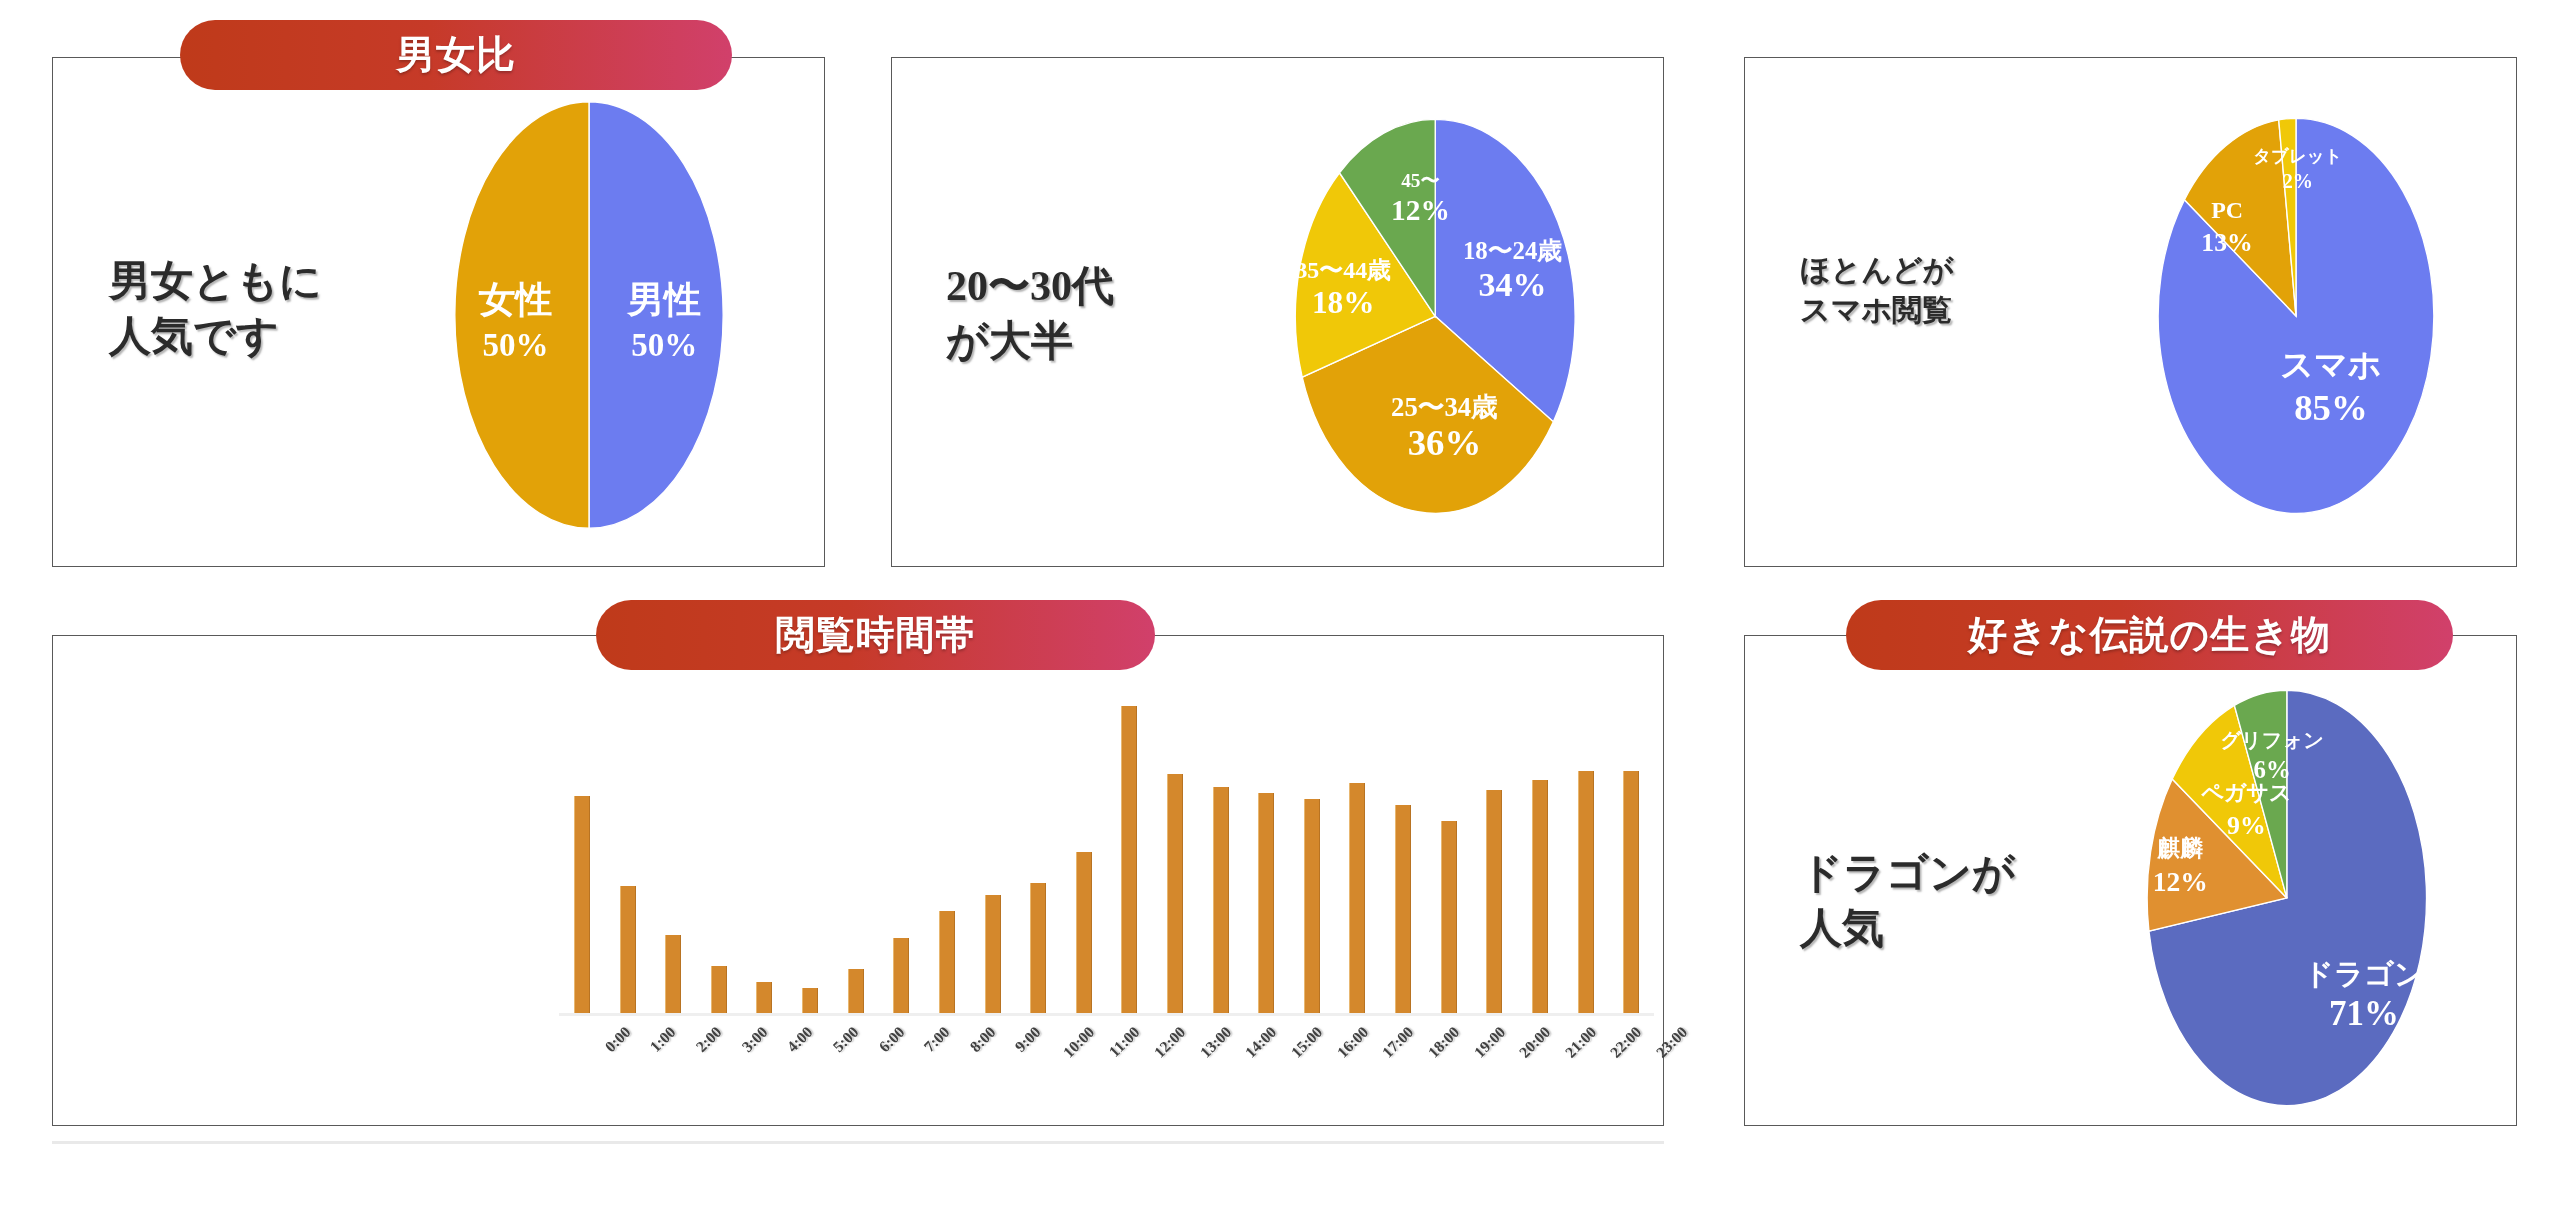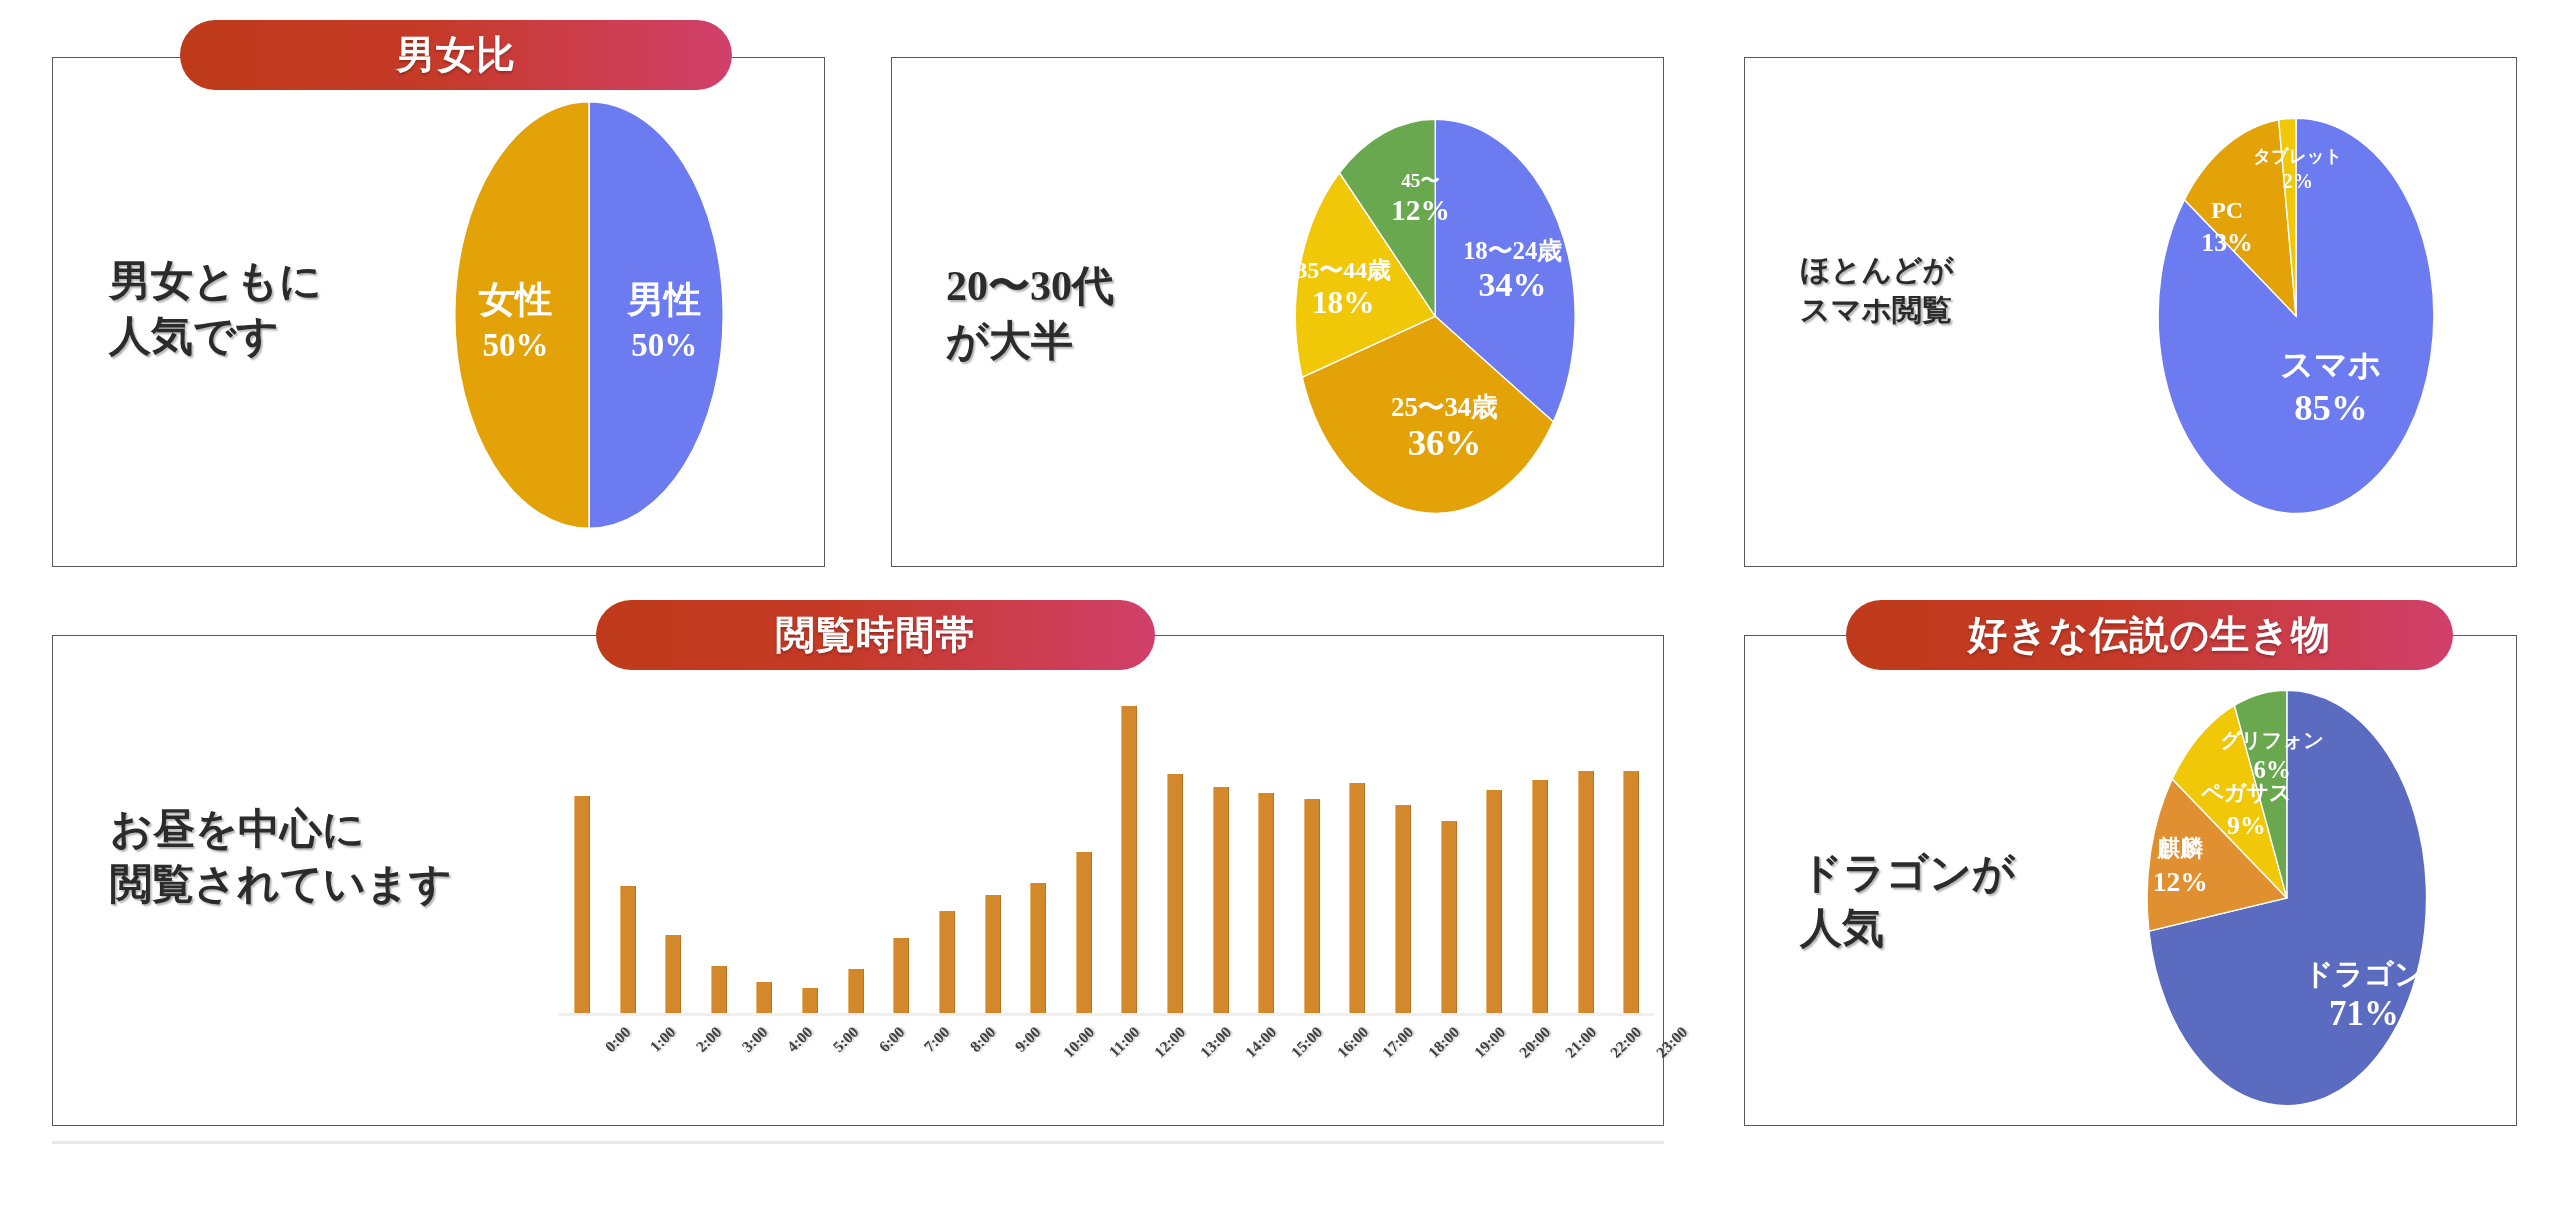--- a/index.html
+++ b/index.html
@@ -138,22 +138,20 @@
           <text class="slice-label" x="212" y="58"><tspan x="212" dy="0" font-size="19">タブレット</tspan><tspan x="212" dy="28" font-size="22">2%</tspan></text>
         </g>
     </svg>
   </div>
 
   <div class="panel" style="left:52px; top:635px; width:1612px; height:491px;"></div>
   <div class="pill" style="left:596px; top:600px; width:559px; height:70px; font-size:39px;
               background:linear-gradient(90deg,#BF3A1A 0%,#C63A28 45%,#D1406B 100%);">
     <span>閲覧時間帯</span>
   </div>
-  <div class="sidetext" style="left:110px; top:802px; width:432px; font-size:42px;">お昼を中心に
-閲覧されています</div>
 
   <div class="barchart" style="left:559px; top:699px; width:1095px; height:317px;">
     <div class="bars" id="bars-layer">
         <div class="bar" style="left: 15px; width: 15.6px; height: 220px; background: rgb(212, 136, 44);"></div>
         <div class="bar" style="left: 61px; width: 15.6px; height: 130px; background: rgb(212, 136, 44);"></div>
         <div class="bar" style="left: 106px; width: 15.6px; height: 81px; background: rgb(212, 136, 44);"></div>
         <div class="bar" style="left: 152px; width: 15.6px; height: 50px; background: rgb(212, 136, 44);"></div>
         <div class="bar" style="left: 197px; width: 15.6px; height: 34px; background: rgb(212, 136, 44);"></div>
         <div class="bar" style="left: 243px; width: 15.6px; height: 28px; background: rgb(212, 136, 44);"></div>
         <div class="bar" style="left: 289px; width: 15.6px; height: 47px; background: rgb(212, 136, 44);"></div>

